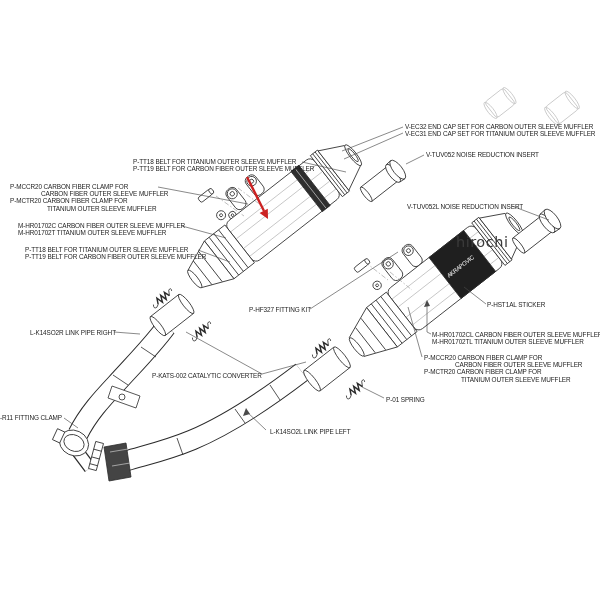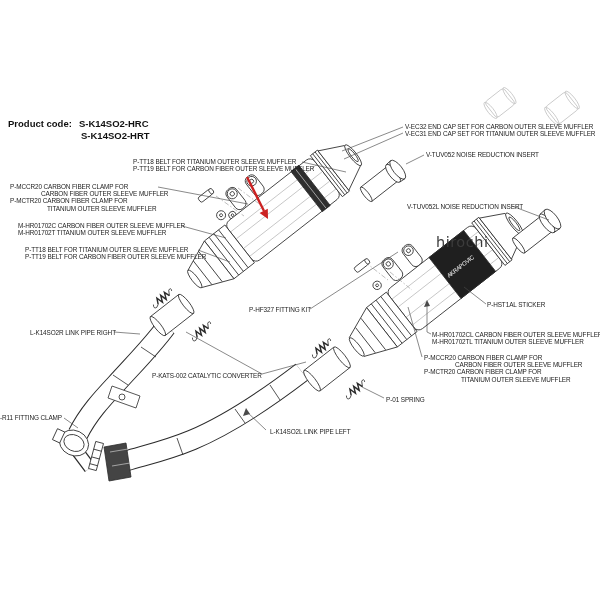--- a/index.html
+++ b/index.html
@@ -7,21 +7,21 @@
          font-family:"Liberation Sans",sans-serif;}
   .art{position:absolute;left:0;top:0;z-index:1;}
   .pcode{position:absolute;left:8px;top:118px;z-index:3;font-size:9.5px;font-weight:bold;
          color:#111;line-height:12px;white-space:nowrap;}
   .pcode .pc{margin-left:7px;}
   .pcode .pc2{margin-left:73px;}
   .label{position:absolute;z-index:3;font-size:6.4px;line-height:7.2px;color:#1b1b1b;
          white-space:nowrap;letter-spacing:-0.1px;}
   .label .ind{padding-left:31px;}
   .label .ind2{padding-left:37px;}
-  .wm{position:absolute;left:436px;top:234px;z-index:4;font-size:14.5px;color:#3b3b3b;
+  .wm{position:absolute;left:456px;top:234px;z-index:4;font-size:14.5px;color:#3b3b3b;
       font-family:"DejaVu Sans",sans-serif;letter-spacing:0.5px;}
 </style>
 </head>
 <body>
 
 <div class="stage">
 
 <svg class="art" width="600" height="600" viewBox="0 0 600 600" stroke="#2b2b2b" stroke-width="0.8" fill="none" stroke-linecap="butt">
   <defs>
     <g id="sprg">
@@ -212,24 +212,20 @@
     <polygon points="246,408 243,416 250,414" fill="#4a4a4a" stroke="none"></polygon>
     <polygon points="427,300 424,307 430,306" fill="#4a4a4a" stroke="none"></polygon>
   </g>
 
   <g>
     <line x1="247" y1="177" x2="264" y2="211" stroke="#cc2222" stroke-width="2.4"></line>
     <polygon points="268,219 267.8,208.8 259.6,212.9" fill="#cc2222" stroke="none"></polygon>
   </g>
 </svg>
 
-<div class="pcode">
-  <span>Product code:</span><span class="pc">S-K14SO2-HRC</span><br>
-  <span class="pc2">S-K14SO2-HRT</span>
-</div>
 
 <div class="wm">hirochi</div>
 
 <div class="label" style="left:133px;top:158px">
   <div>P-TT18  BELT FOR TITANIUM OUTER SLEEVE MUFFLER</div>
   <div>P-TT19  BELT FOR CARBON FIBER OUTER SLEEVE MUFFLER</div>
 </div>
 
 <div class="label" style="left:10px;top:183px">
   <div>P-MCCR20  CARBON FIBER CLAMP FOR</div>

